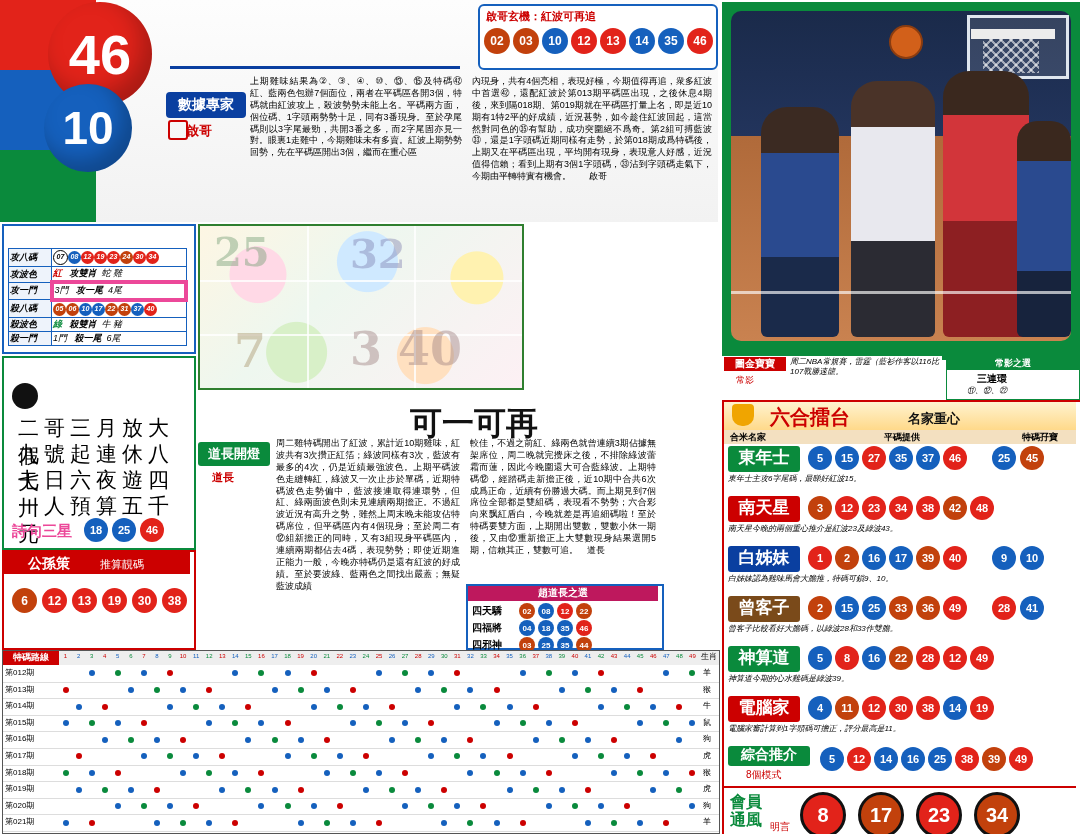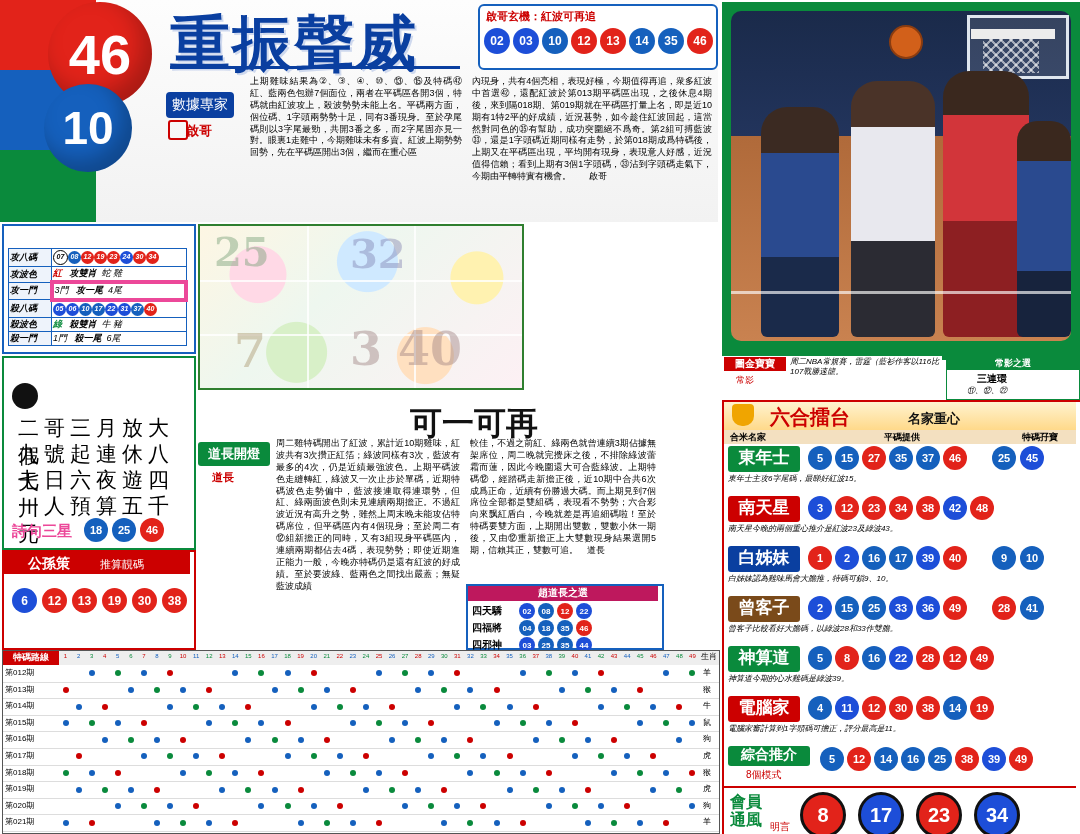--- a/index.html
+++ b/index.html
@@ -1,21 +1,21 @@
 <!DOCTYPE html>
 <html lang="zh-Hant"><head>
 <meta charset="utf-8">
 <style>
   html,body{margin:0;padding:0;background:#fff;}
   body{width:1080px;height:834px;position:relative;font-family:"Liberation Sans","DejaVu Sans",sans-serif;overflow:hidden;}
   .abs{position:absolute;}
   .ball{border-radius:50%;display:inline-flex;align-items:center;justify-content:center;color:#fff;font-weight:bold;}
   .b-red{background:#e2231a;}
   .b-blue{background:#1560bd;}
-  .b-green{background:#1d4ed8;}
+  .b-green{background:#c2410c;}
   .bw{background:#fff;border:2px solid #000;color:#000;}
   .title-zh{font-family:"DejaVu Serif","Liberation Serif",serif;}
   .tiny{font-size:8px;line-height:1.25;font-style:italic;}
   .p-txt{font-size:9px;line-height:1.32;text-align:justify;}
   .sec-head{color:#fff;font-weight:bold;}
   table{border-collapse:collapse;}
 </style>
 </head>
 <body>
 
@@ -25,23 +25,20 @@
   <div class="abs" style="left:0;top:70px;width:96px;height:80px;background:#1560bd;border-top-right-radius:14px;"></div>
   <div class="abs" style="left:0;top:150px;width:96px;height:72px;background:#0a8a3c;"></div>
 
   <div class="abs ball b-red" style="left:48px;top:2px;width:104px;height:104px;font-size:56px;box-shadow:inset -10px -12px 22px rgba(0,0,0,.25);">
     <span>46</span>
   </div>
   <div class="abs ball b-blue" style="left:44px;top:84px;width:88px;height:88px;font-size:46px;box-shadow:inset -10px -12px 20px rgba(0,0,0,.25);">
     <span>10</span>
   </div>
 
-  <div class="abs title-zh" style="left:170px;top:4px;font-size:60px;font-weight:bold;color:#0a3fa0;letter-spacing:2px;text-shadow:2px 2px 0 #cfd9ee;">
-    <span>重振聲威</span>
-  </div>
   <div class="abs" style="left:170px;top:66px;width:290px;height:3px;background:#0a3fa0;"></div>
 
   <div class="abs" style="left:478px;top:4px;width:236px;height:62px;border:2px solid #1560bd;border-radius:6px;background:#fff;">
     <div class="abs" style="left:6px;top:3px;font-size:11px;font-weight:bold;color:#c00;">
       <span>啟哥玄機：紅波可再追</span>
     </div>
     <div class="abs" style="left:4px;top:22px;display:flex;gap:3px;">
       <span class="ball b-green" style="width:26px;height:26px;font-size:12px;">
           <span>02</span>
         </span>
@@ -62,21 +59,21 @@
         </span>
       <span class="ball b-blue" style="width:26px;height:26px;font-size:12px;">
           <span>35</span>
         </span>
       <span class="ball b-red" style="width:26px;height:26px;font-size:12px;">
           <span>46</span>
         </span>
     </div>
   </div>
 
-  <div class="abs" style="left:166px;top:92px;width:68px;height:26px;background:#0a3fa0;color:#fff;border-radius:4px;display:flex;align-items:center;justify-content:center;font-size:14px;font-weight:normal;">
+  <div class="abs" style="left:166px;top:92px;width:80px;height:26px;background:#0a3fa0;color:#fff;border-radius:4px;display:flex;align-items:center;justify-content:center;font-size:14px;font-weight:bold;">
     <span>數據專家</span>
   </div>
   <div class="abs" style="left:186px;top:122px;font-size:13px;font-weight:bold;color:#c00;">
     <span>啟哥</span>
   </div>
   <div class="abs" style="left:168px;top:120px;width:16px;height:16px;border:2px solid #c00;border-radius:3px;"></div>
 
   <div class="abs p-txt" style="left:250px;top:76px;width:212px;height:140px;">
     <span>上期雞味結果為②、③、④、⑩、⑬、⑮及特碼㊷紅、藍兩色包辦7個面位，兩者在平碼區各開3個，特碼就由紅波攻上，殺波勢勢未能上名。平碼兩方面，個位碼、1字頭兩勢勢十足，同有3番現身。至於孕尾碼則以3字尾最勁，共開3番之多，而2字尾固亦見一對。眼裏1走雞中，今期雞味未有多賣。紅波上期勢勢回勢，先在平碼區開出3個，繼而在重心區</span>
   </div>

